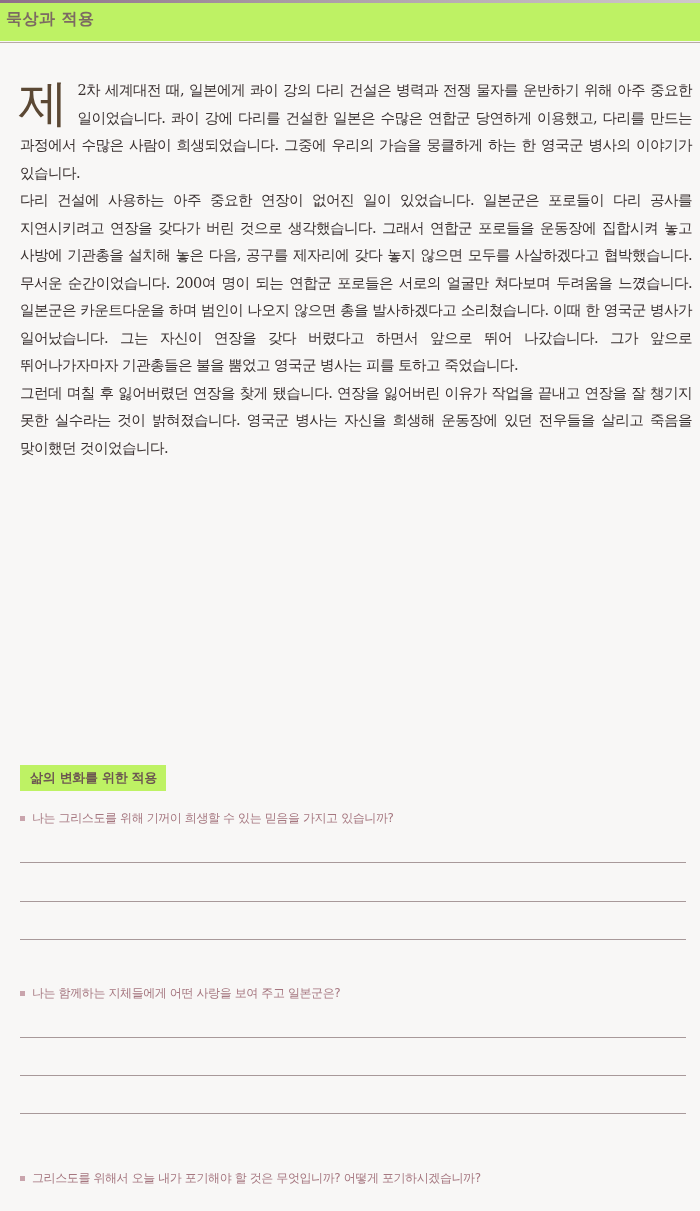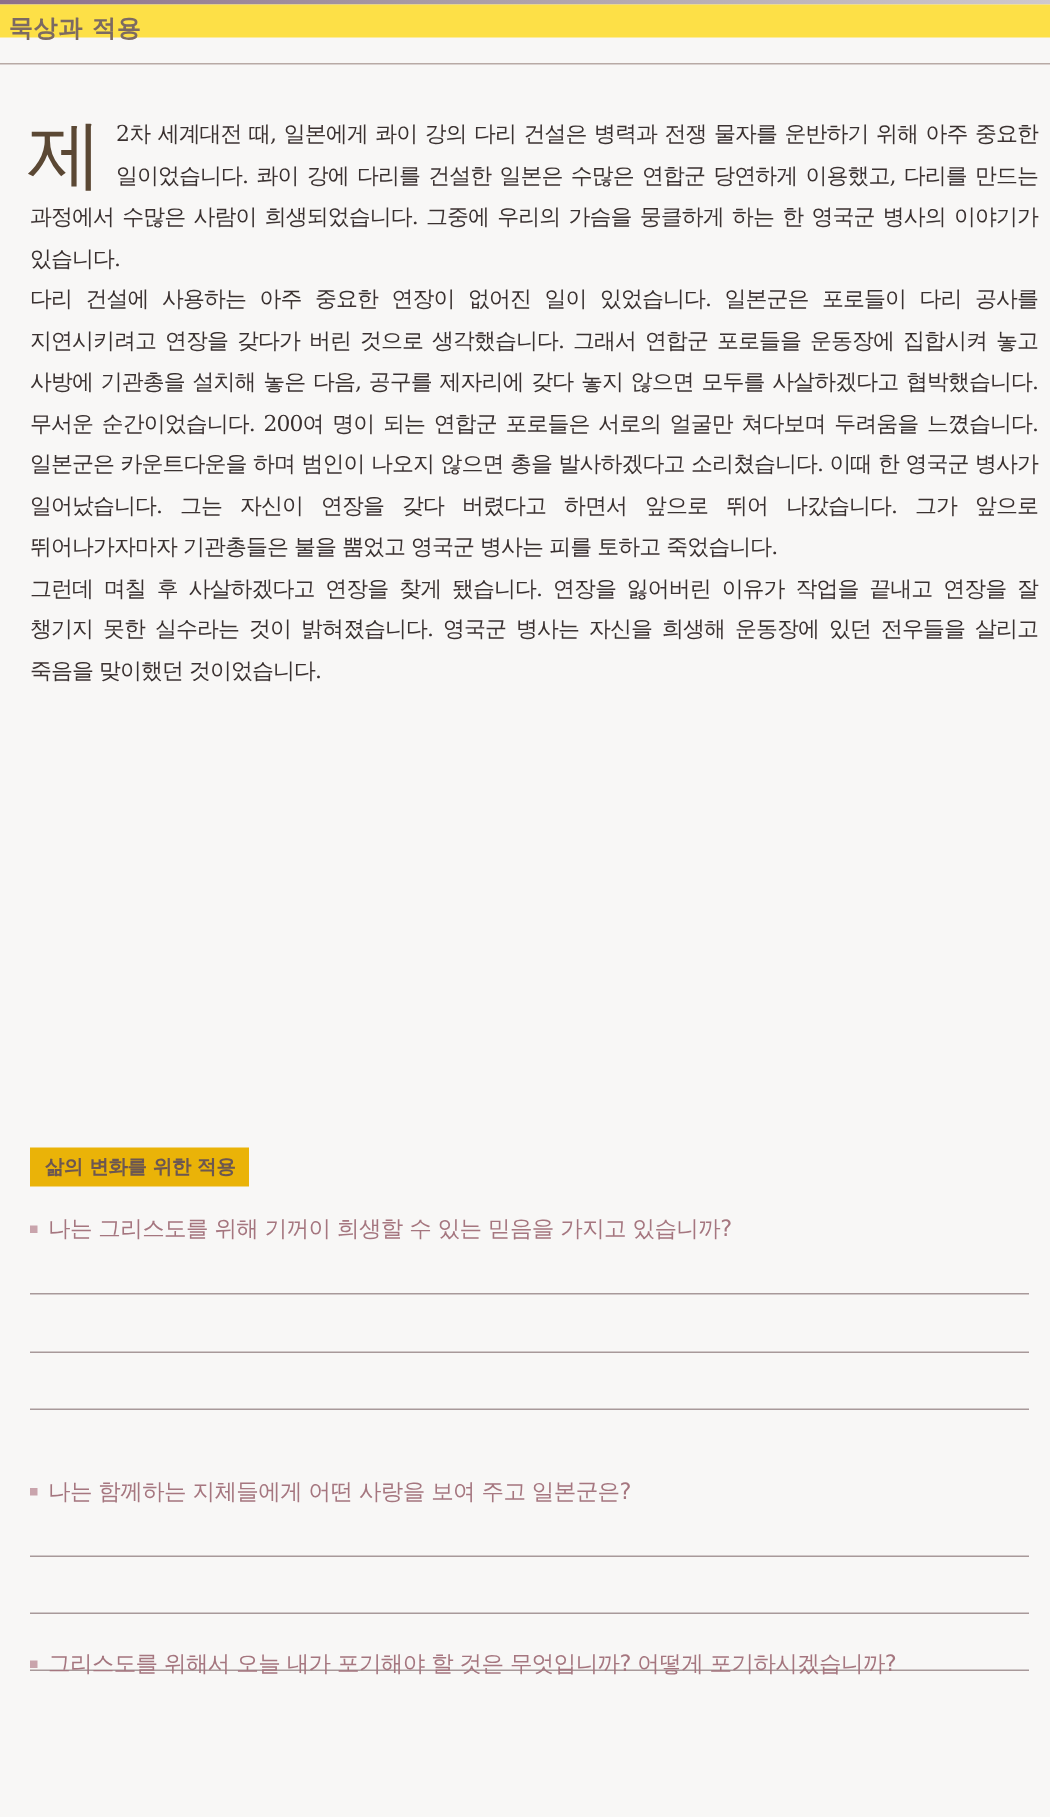--- a/index.html
+++ b/index.html
@@ -16,22 +16,22 @@
     }
     .top-rule {
       position: absolute;
       left: 0; top: 0;
       width: 700px; height: 3px;
       background: linear-gradient(to right, #8e6f8a 0%, #a89aa3 40%, #cfc8cb 100%);
     }
     .header {
       position: absolute;
       left: 0; top: 3px;
-      width: 700px; height: 22px;
-      background: #fde047;
+      width: 700px; height: 38px;
+      background: #bef264;
     }
     .header-title {
       position: absolute;
       left: 6px; top: 6px;
       font-size: 16px;
       font-weight: bold;
       color: #7c6a62;
       letter-spacing: 0.5px;
     }
     .header-rule {
@@ -61,30 +61,30 @@
       font-size: 50px;
       line-height: 50px;
       color: #5b4834;
       margin: 2px 10px 0 -2px;
       font-weight: normal;
     }
     .apply-tag {
       position: absolute;
       left: 20px; top: 765px;
       padding: 4px 9px 4px 10px;
-      background: #eab308;
+      background: #bef264;
       font-size: 13px;
       font-weight: bold;
       color: #6c5751;
       letter-spacing: -0.3px;
     }
     .question {
       position: absolute;
       left: 20px;
-      font-size: 15px;
+      font-size: 12px;
       color: #a5767f;
       letter-spacing: -0.4px;
       display: flex;
       align-items: center;
     }
     .bullet {
       display: inline-block;
       width: 5px; height: 5px;
       background: #c9a4ac;
       margin-right: 7px;
@@ -104,37 +104,37 @@
 <div class="header">
   <div class="header-title">묵상과 적용</div>
 </div>
 <div class="header-rule"></div>
 
 <div class="story">
   <p>
     <span class="dropcap">제</span><span>2차 세계대전 때, 일본에게 콰이 강의 다리 건설은 병력과 전쟁 물자를 운반하기 위해 아주 중요한 일이었습니다. 콰이 강에 다리를 건설한 일본은 수많은 연합군 당연하게 이용했고, 다리를 만드는 과정에서 수많은 사람이 희생되었습니다. 그중에 우리의 가슴을 뭉클하게 하는 한 영국군 병사의 이야기가 있습니다.</span>
   </p>
   <p>다리 건설에 사용하는 아주 중요한 연장이 없어진 일이 있었습니다. 일본군은 포로들이 다리 공사를 지연시키려고 연장을 갖다가 버린 것으로 생각했습니다. 그래서 연합군 포로들을 운동장에 집합시켜 놓고 사방에 기관총을 설치해 놓은 다음, 공구를 제자리에 갖다 놓지 않으면 모두를 사살하겠다고 협박했습니다. 무서운 순간이었습니다. 200여 명이 되는 연합군 포로들은 서로의 얼굴만 쳐다보며 두려움을 느꼈습니다. 일본군은 카운트다운을 하며 범인이 나오지 않으면 총을 발사하겠다고 소리쳤습니다. 이때 한 영국군 병사가 일어났습니다. 그는 자신이 연장을 갖다 버렸다고 하면서 앞으로 뛰어 나갔습니다. 그가 앞으로 뛰어나가자마자 기관총들은 불을 뿜었고 영국군 병사는 피를 토하고 죽었습니다.</p>
-  <p>그런데 며칠 후 사살하겠다고 연장을 찾게 됐습니다. 연장을 잃어버린 이유가 작업을 끝내고 연장을 잘 챙기지 못한 실수라는 것이 밝혀졌습니다. 영국군 병사는 자신을 희생해 운동장에 있던 전우들을 살리고 죽음을 맞이했던 것이었습니다.</p>
+  <p>그런데 며칠 후 잃어버렸던 연장을 찾게 됐습니다. 연장을 잃어버린 이유가 작업을 끝내고 연장을 잘 챙기지 못한 실수라는 것이 밝혀졌습니다. 영국군 병사는 자신을 희생해 운동장에 있던 전우들을 살리고 죽음을 맞이했던 것이었습니다.</p>
 </div>
 
 <div class="apply-tag">삶의 변화를 위한 적용</div>
 
 <div class="question" style="top:810px;">
   <span class="bullet"></span>
   <span>나는 그리스도를 위해 기꺼이 희생할 수 있는 믿음을 가지고 있습니까?</span>
 </div>
 <div class="answer-line" style="top:862px;"></div>
 <div class="answer-line" style="top:901px;"></div>
 <div class="answer-line" style="top:939px;"></div>
 
 <div class="question" style="top:985px;">
   <span class="bullet"></span>
   <span>나는 함께하는 지체들에게 어떤 사랑을 보여 주고 일본군은?</span>
 </div>
 <div class="answer-line" style="top:1037px;"></div>
 <div class="answer-line" style="top:1075px;"></div>
 <div class="answer-line" style="top:1113px;"></div>
 
-<div class="question" style="top:1100px;">
+<div class="question" style="top:1170px;">
   <span class="bullet"></span>
   <span>그리스도를 위해서 오늘 내가 포기해야 할 것은 무엇입니까? 어떻게 포기하시겠습니까?</span>
 </div>
 
 </body></html>

